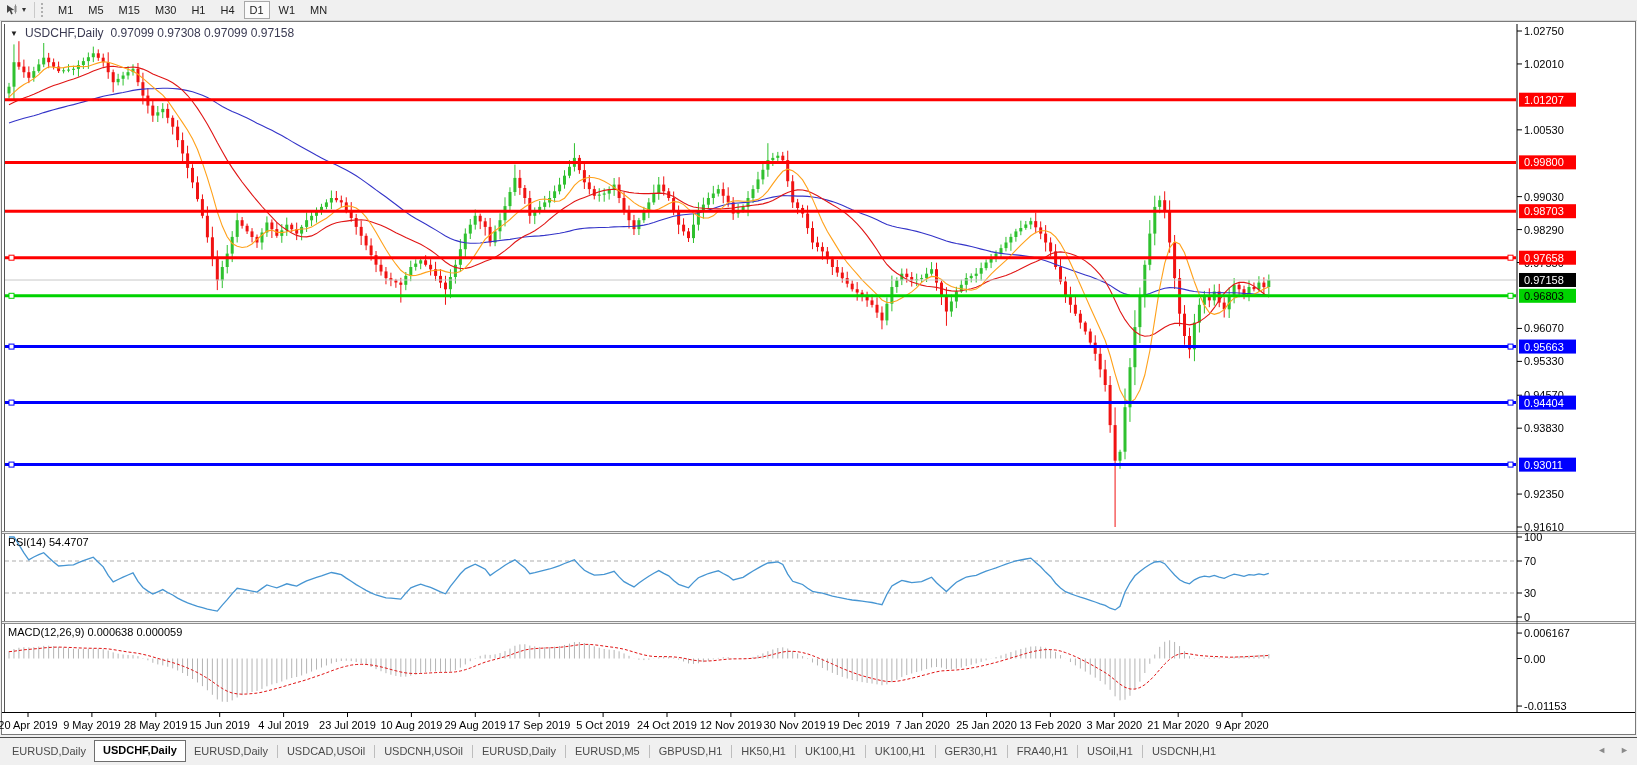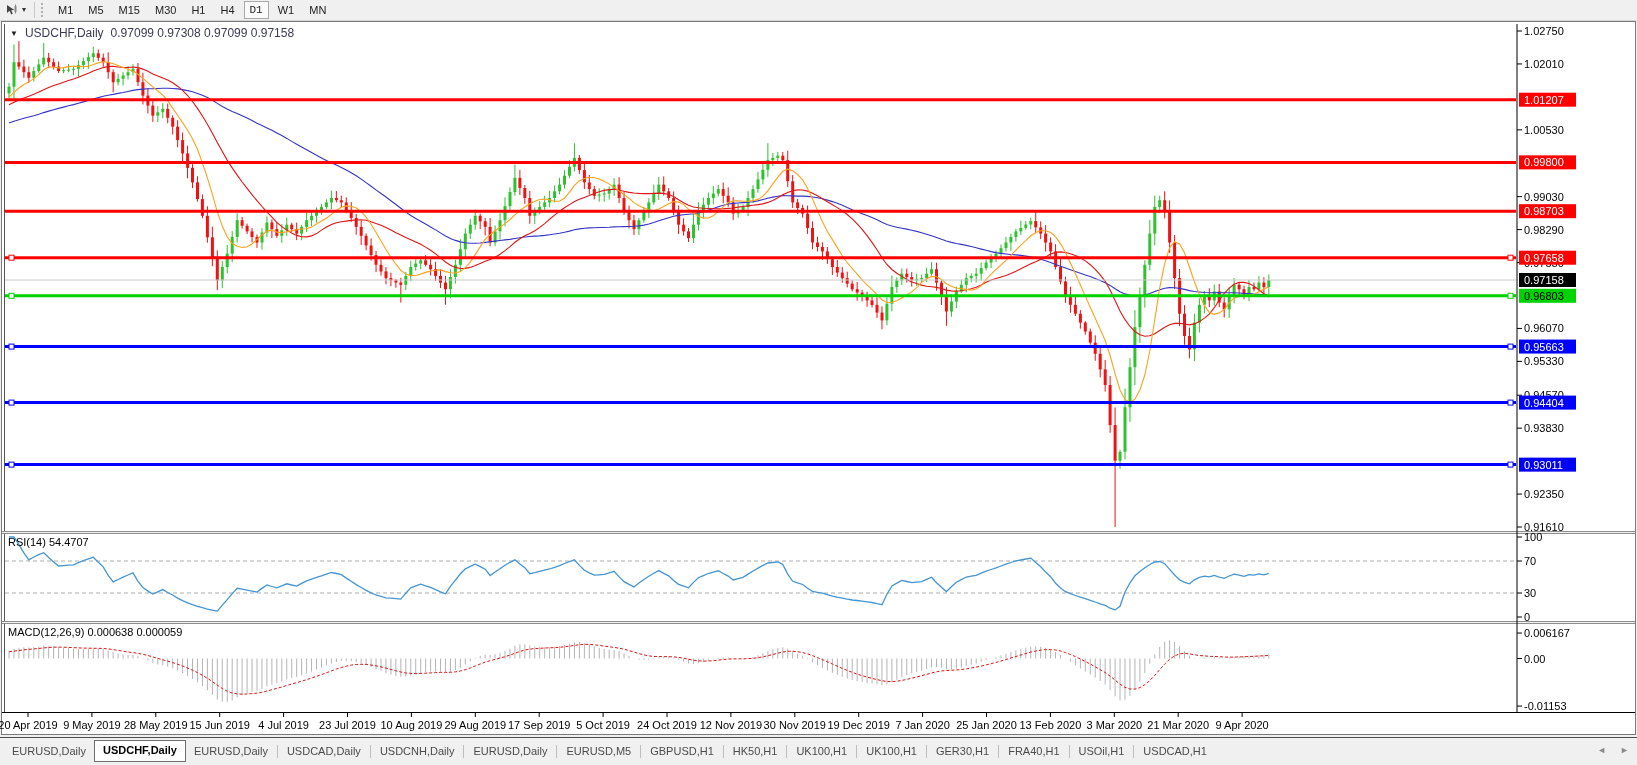--- a/index.html
+++ b/index.html
@@ -9,21 +9,21 @@
   .toolbar{position:absolute;left:0;top:0;width:100%;height:20px;background:#f0f0f0;
            border-bottom:1px solid #d6d6d6;display:flex;align-items:center;}
   .tool-icon{display:flex;align-items:center;margin-left:3px;padding:1px 2px;cursor:default;}
   .tool-icon svg{display:block;}
   .caret{font-size:8px;color:#333;margin-left:3px;line-height:1;}
   .tb-vline{width:1px;height:16px;background:#c9c9c9;margin:0 4px 0 6px;}
   .tb-grip{width:3px;height:14px;border-left:2px dotted #b0b0b0;margin:0 6px 0 2px;}
   .tf-buttons{display:flex;align-items:center;gap:3px;}
   .tfb{font-size:11px;color:#222;padding:1px 5px;line-height:14px;border:1px solid transparent;
        cursor:default;}
-  .tfb.active{background:#fbfbfb;border:1px solid #a8a8a8;font-family:Liberation Mono, monospace;}
+  .tfb.active{background:#fbfbfb;border:1px solid #a8a8a8;}
   
   .chart-window{position:absolute;left:0;top:20px;width:1637px;height:717px;}
   .chart-title{position:absolute;left:10px;top:6px;z-index:5;font-size:12px;color:#3a3a52;
                display:flex;align-items:center;gap:7px;white-space:pre;}
   .chart-title .tri{font-size:8px;color:#222;}
   svg{font-family:"Liberation Sans",sans-serif;}
   
   .tabbar{position:absolute;left:0;top:737px;width:1637px;height:28px;background:#f0f0f0;
           border-top:1px solid #4d4d4d;display:flex;align-items:flex-start;}
   .tabs{display:flex;align-items:center;margin-left:4px;margin-top:2px;height:22px;}
@@ -1019,43 +1019,43 @@
         </g>
       </svg>
   </div>
 
   <div class="tabbar">
     <div class="tabs" id="tabs">
         <div class="tab">EURUSD,Daily</div>
         <div class="tab active">USDCHF,Daily</div>
         <div class="tab">EURUSD,Daily</div>
         <div class="tabsep"></div>
-        <div class="tab">USDCAD,Daily</div>
-        <div class="tabsep"></div>
-        <div class="tab">USDCNH,Daily</div>
+        <div class="tab">USDCAD,USOil</div>
+        <div class="tabsep"></div>
+        <div class="tab">USDCNH,USOil</div>
         <div class="tabsep"></div>
         <div class="tab">EURUSD,Daily</div>
         <div class="tabsep"></div>
         <div class="tab">EURUSD,M5</div>
         <div class="tabsep"></div>
         <div class="tab">GBPUSD,H1</div>
         <div class="tabsep"></div>
         <div class="tab">HK50,H1</div>
         <div class="tabsep"></div>
         <div class="tab">UK100,H1</div>
         <div class="tabsep"></div>
         <div class="tab">UK100,H1</div>
         <div class="tabsep"></div>
         <div class="tab">GER30,H1</div>
         <div class="tabsep"></div>
         <div class="tab">FRA40,H1</div>
         <div class="tabsep"></div>
         <div class="tab">USOil,H1</div>
         <div class="tabsep"></div>
-        <div class="tab">USDCAD,H1</div>
+        <div class="tab">USDCNH,H1</div>
       </div>
     <div class="tab-nav">
       <span>◄</span>
       <span>►</span>
     </div>
   </div>
 
 </div>
 
 </body></html>

